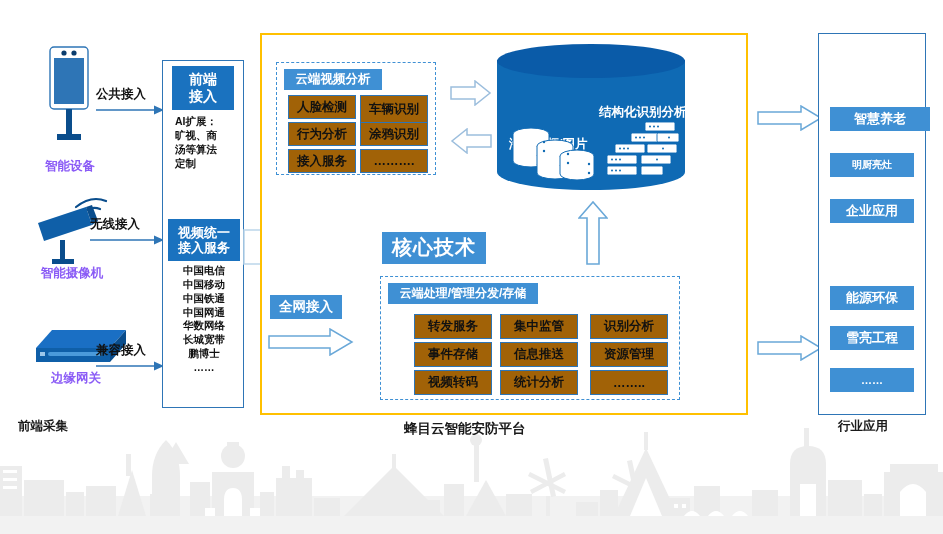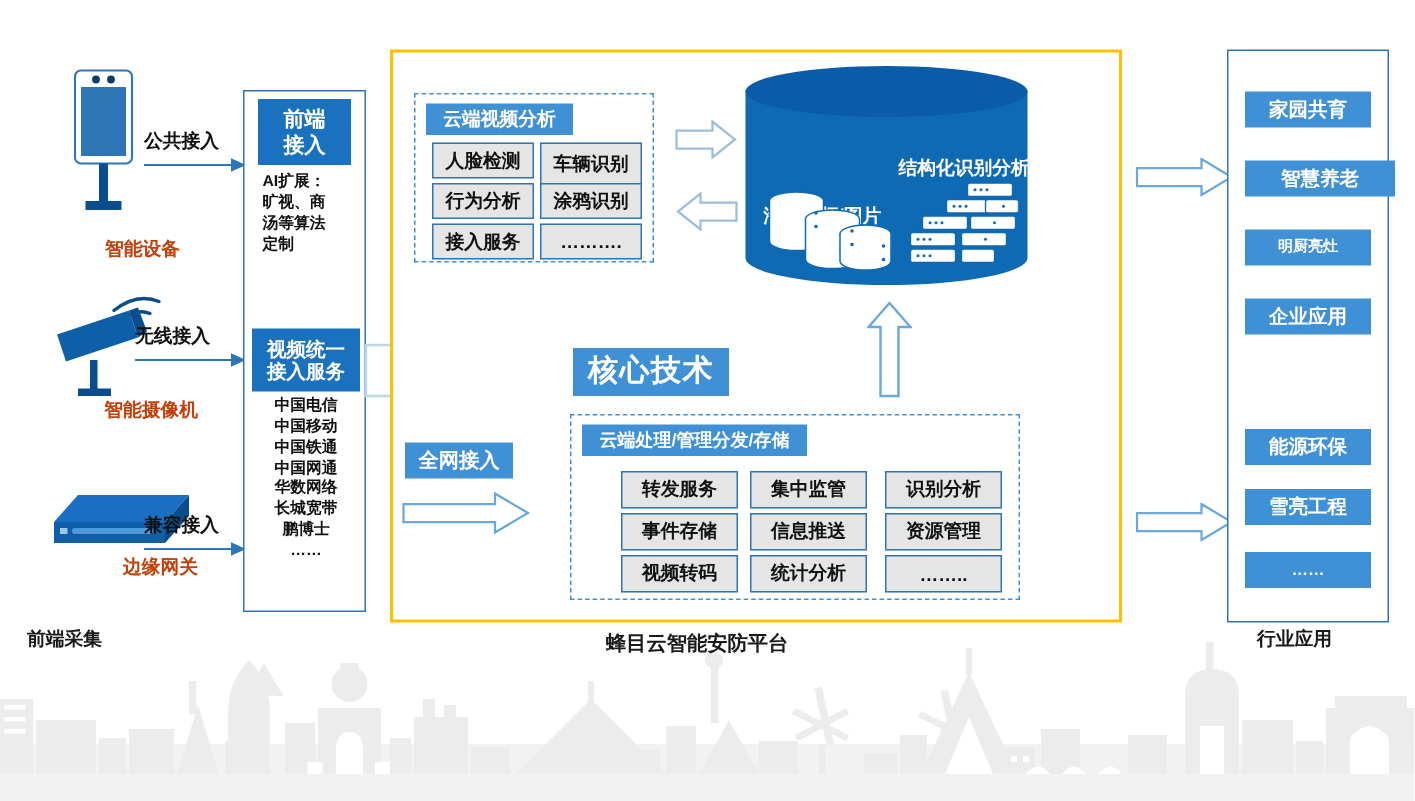--- a/index.html
+++ b/index.html
@@ -25,22 +25,22 @@
   }
 
   
   .cap{
     position:absolute;
     font-size:12.5px;font-weight:bold;color:#1a1a1a;
     white-space:nowrap;
   }
   .devlabel{
     position:absolute;
-    font-size:12.5px;font-weight:bold;color:#c2410c;
-    white-space:nowrap;text-align:right;
+    font-size:12.5px;font-weight:bold;color:#8b5cf6;
+    white-space:nowrap;text-align:center;
   }
   .arrowlabel{
     position:absolute;
     font-size:12.5px;font-weight:bold;color:#111;
     white-space:nowrap;
   }
 
   
   .colframe{
     position:absolute;
@@ -65,21 +65,21 @@
     text-align:center;
     line-height:1.18;
     box-sizing:border-box;
   }
   .badge.lite{background:#3f90d4;}
 
   
   .wbox{
     position:absolute;
     border:1.3px solid #2e75b6;
-    background:#e5e5e5;
+    background:#a16207;
     color:#111;
     font-size:12.5px;font-weight:bold;
     display:flex;align-items:center;justify-content:center;
     box-sizing:border-box;
     white-space:nowrap;
   }
 
   
   .dashgroup{
     position:absolute;
@@ -399,21 +399,20 @@
 
   <svg class="blockarrow" style="left:757px;top:105px;" width="66" height="26">
     <polygon points="1,7 44,7 44,1 64,13 44,25 44,19 1,19" fill="#ffffff" stroke="#6aa8d8" stroke-width="1.5"></polygon>
   </svg>
   <svg class="blockarrow" style="left:757px;top:335px;" width="66" height="26">
     <polygon points="1,7 44,7 44,1 64,13 44,25 44,19 1,19" fill="#ffffff" stroke="#6aa8d8" stroke-width="1.5"></polygon>
   </svg>
 
   <div class="colframe" style="left:818px;top:33px;width:108px;height:382px;"></div>
 
-  <div class="badge lite" style="left:830px;top:61px;width:84px;height:24px;font-size:13px;">家园共育</div>
   <div class="badge lite" style="left:830px;top:107px;width:100px;height:24px;font-size:13px;">智慧养老</div>
   <div class="badge lite" style="left:830px;top:153px;width:84px;height:24px;font-size:10px;">明厨亮灶</div>
   <div class="badge lite" style="left:830px;top:199px;width:84px;height:24px;font-size:13px;">企业应用</div>
   <div class="badge lite" style="left:830px;top:286px;width:84px;height:24px;font-size:13px;">能源环保</div>
   <div class="badge lite" style="left:830px;top:326px;width:84px;height:24px;font-size:13px;">雪亮工程</div>
   <div class="badge lite" style="left:830px;top:368px;width:84px;height:24px;font-size:11px;">……</div>
 
   <div class="cap" style="left:18px;top:418px;">前端采集</div>
   <div class="cap" style="left:404px;top:420px;font-size:13.5px;">蜂目云智能安防平台</div>
   <div class="cap" style="left:838px;top:418px;">行业应用</div>

